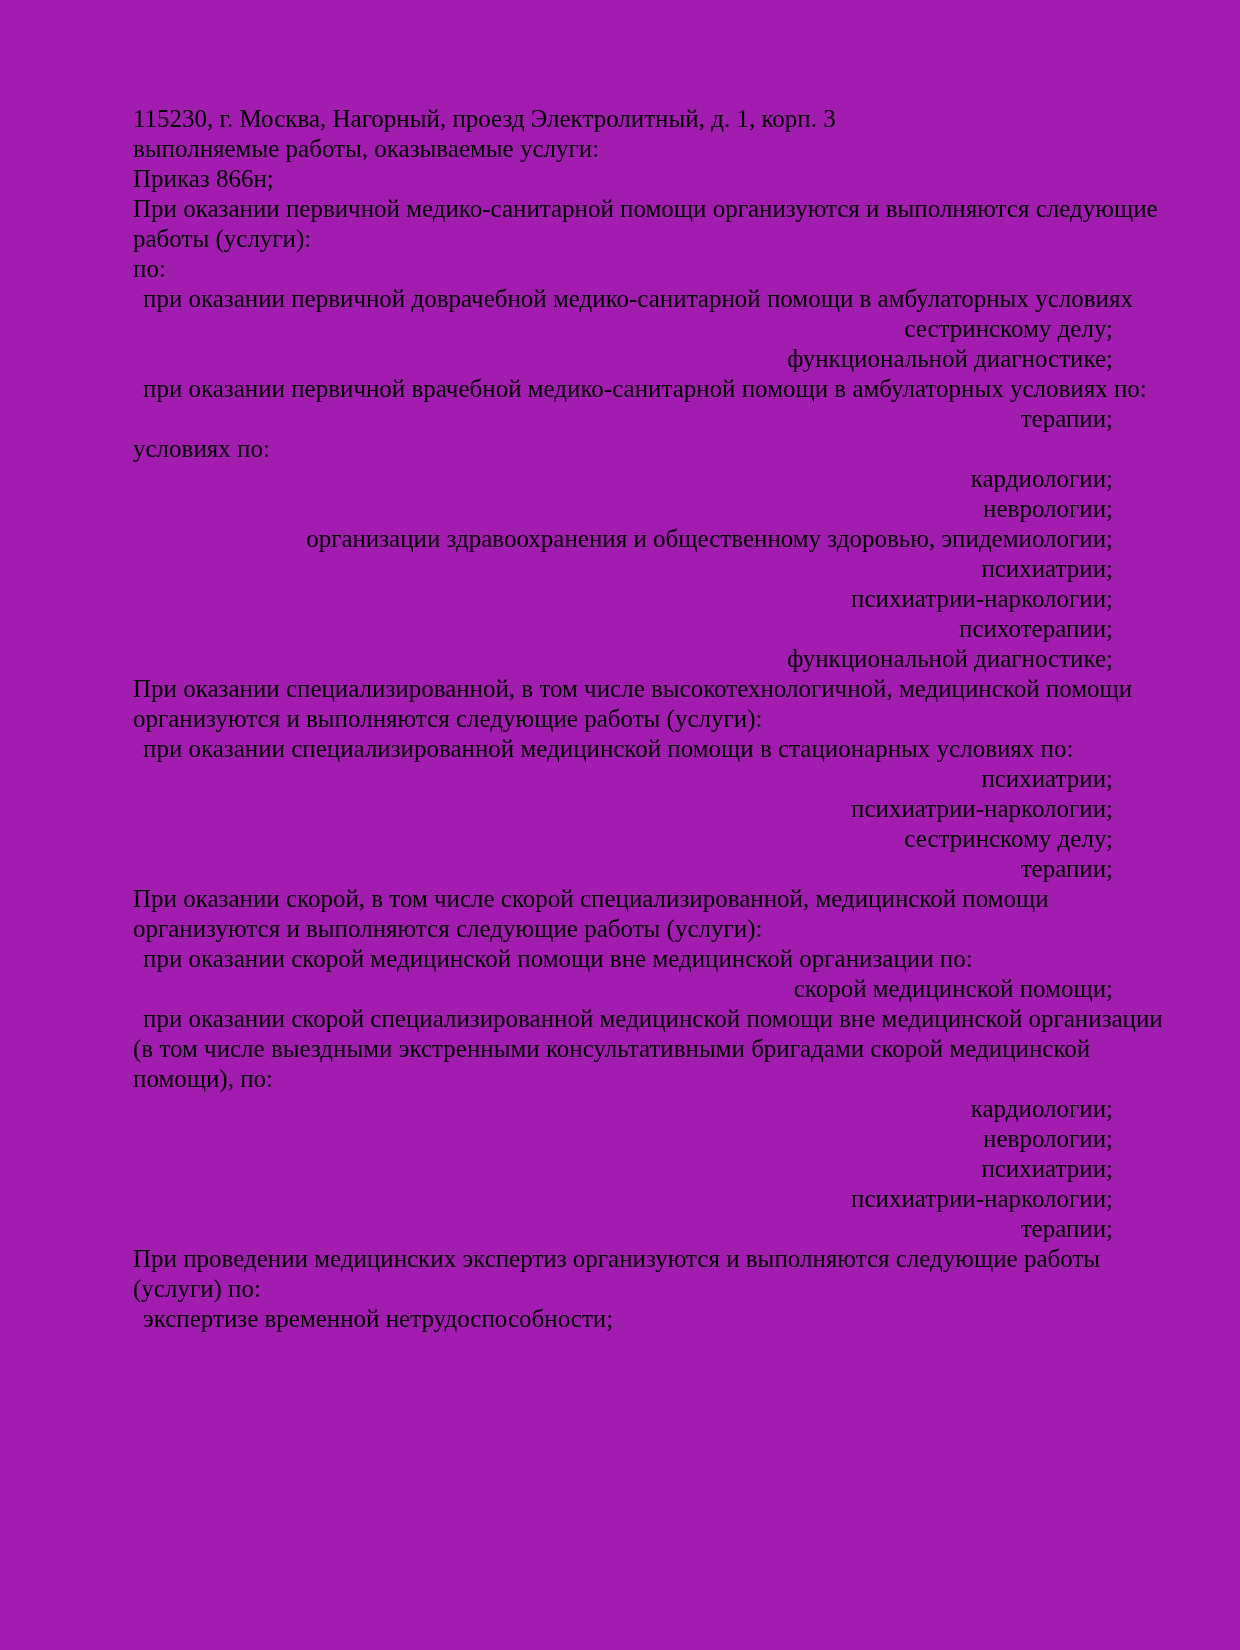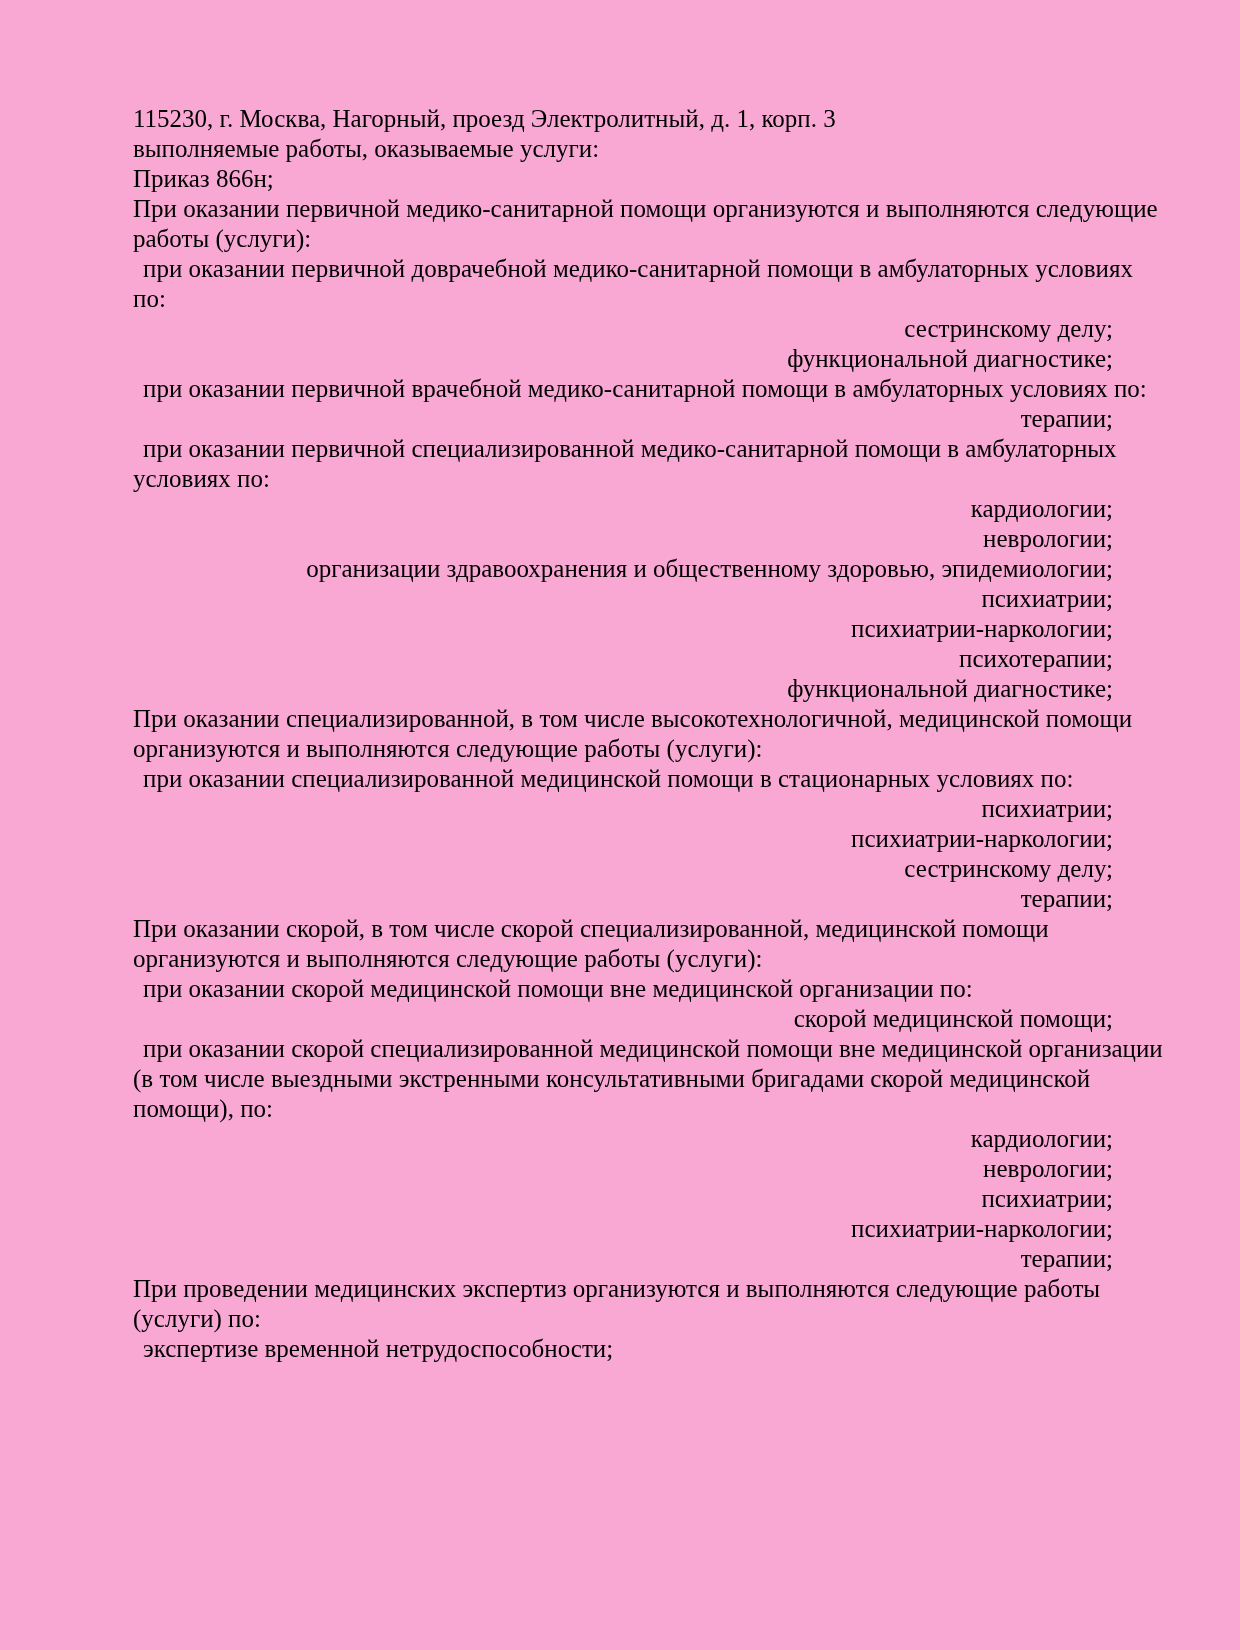--- a/index.html
+++ b/index.html
@@ -12,21 +12,21 @@
     height: 1650px;
     position: relative;
     overflow: hidden;
   }
   .page {
     position: absolute;
     left: 0;
     top: 0;
     width: 1240px;
     height: 1650px;
-    background: #f9a8d4;
+    background: #a21caf;
   }
   .doc-body {
     position: absolute;
     left: 133px;
     top: 104px;
     width: 980px;
     color: #000000;
     font-family: "Liberation Serif", "DejaVu Serif", serif;
     font-size: 25px;
     line-height: 30px;
@@ -42,27 +42,26 @@
 </head>
 <body>
 
 <main class="page">
   <div class="doc-body">
       <div class="line ind0">115230, г. Москва, Нагорный, проезд Электролитный, д. 1, корп. 3</div>
       <div class="line ind0">выполняемые работы, оказываемые услуги:</div>
       <div class="line ind0">Приказ 866н;</div>
       <div class="line ind0">При оказании первичной медико-санитарной помощи организуются и выполняются следующие</div>
       <div class="line ind0">работы (услуги):</div>
+      <div class="line ind0">по:</div>
       <div class="line ind1">при оказании первичной доврачебной медико-санитарной помощи в амбулаторных условиях</div>
-      <div class="line ind0">по:</div>
       <div class="line ind2">сестринскому делу;</div>
       <div class="line ind2">функциональной диагностике;</div>
       <div class="line ind1">при оказании первичной врачебной медико-санитарной помощи в амбулаторных условиях по:</div>
       <div class="line ind2">терапии;</div>
-      <div class="line ind1">при оказании первичной специализированной медико-санитарной помощи в амбулаторных</div>
       <div class="line ind0">условиях по:</div>
       <div class="line ind2">кардиологии;</div>
       <div class="line ind2">неврологии;</div>
       <div class="line ind2">организации здравоохранения и общественному здоровью, эпидемиологии;</div>
       <div class="line ind2">психиатрии;</div>
       <div class="line ind2">психиатрии-наркологии;</div>
       <div class="line ind2">психотерапии;</div>
       <div class="line ind2">функциональной диагностике;</div>
       <div class="line ind0">При оказании специализированной, в том числе высокотехнологичной, медицинской помощи</div>
       <div class="line ind0">организуются и выполняются следующие работы (услуги):</div>

